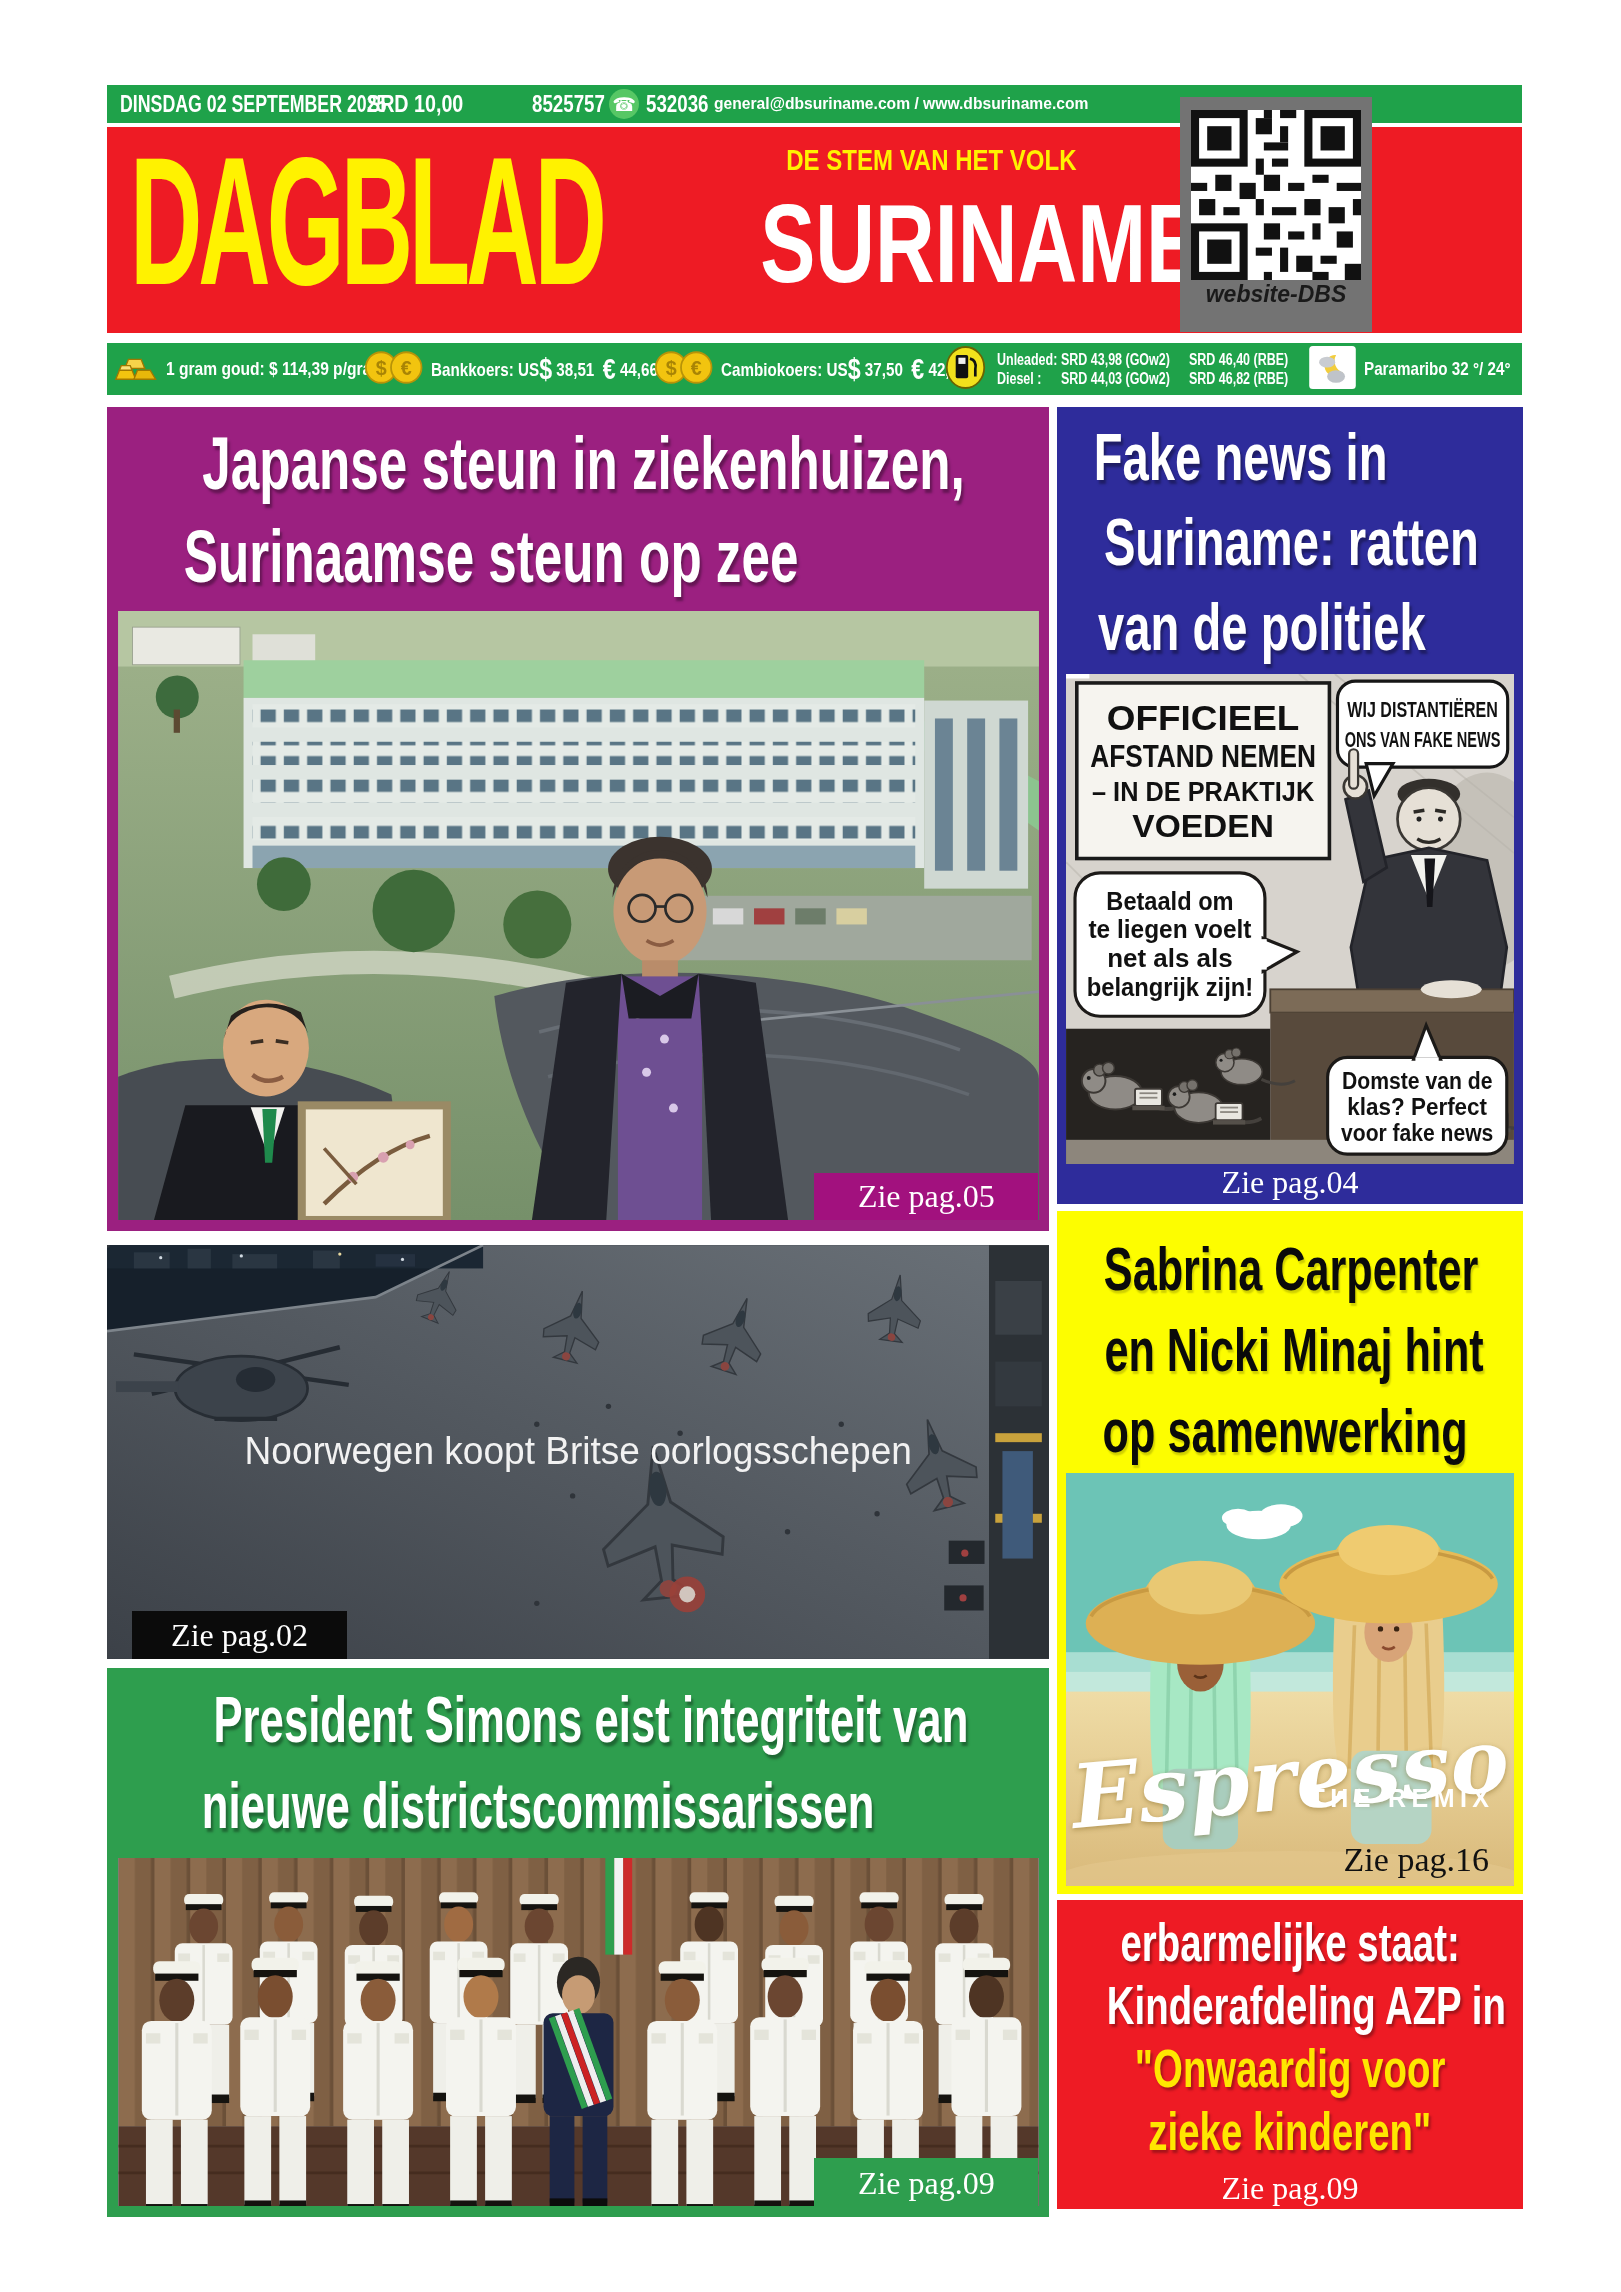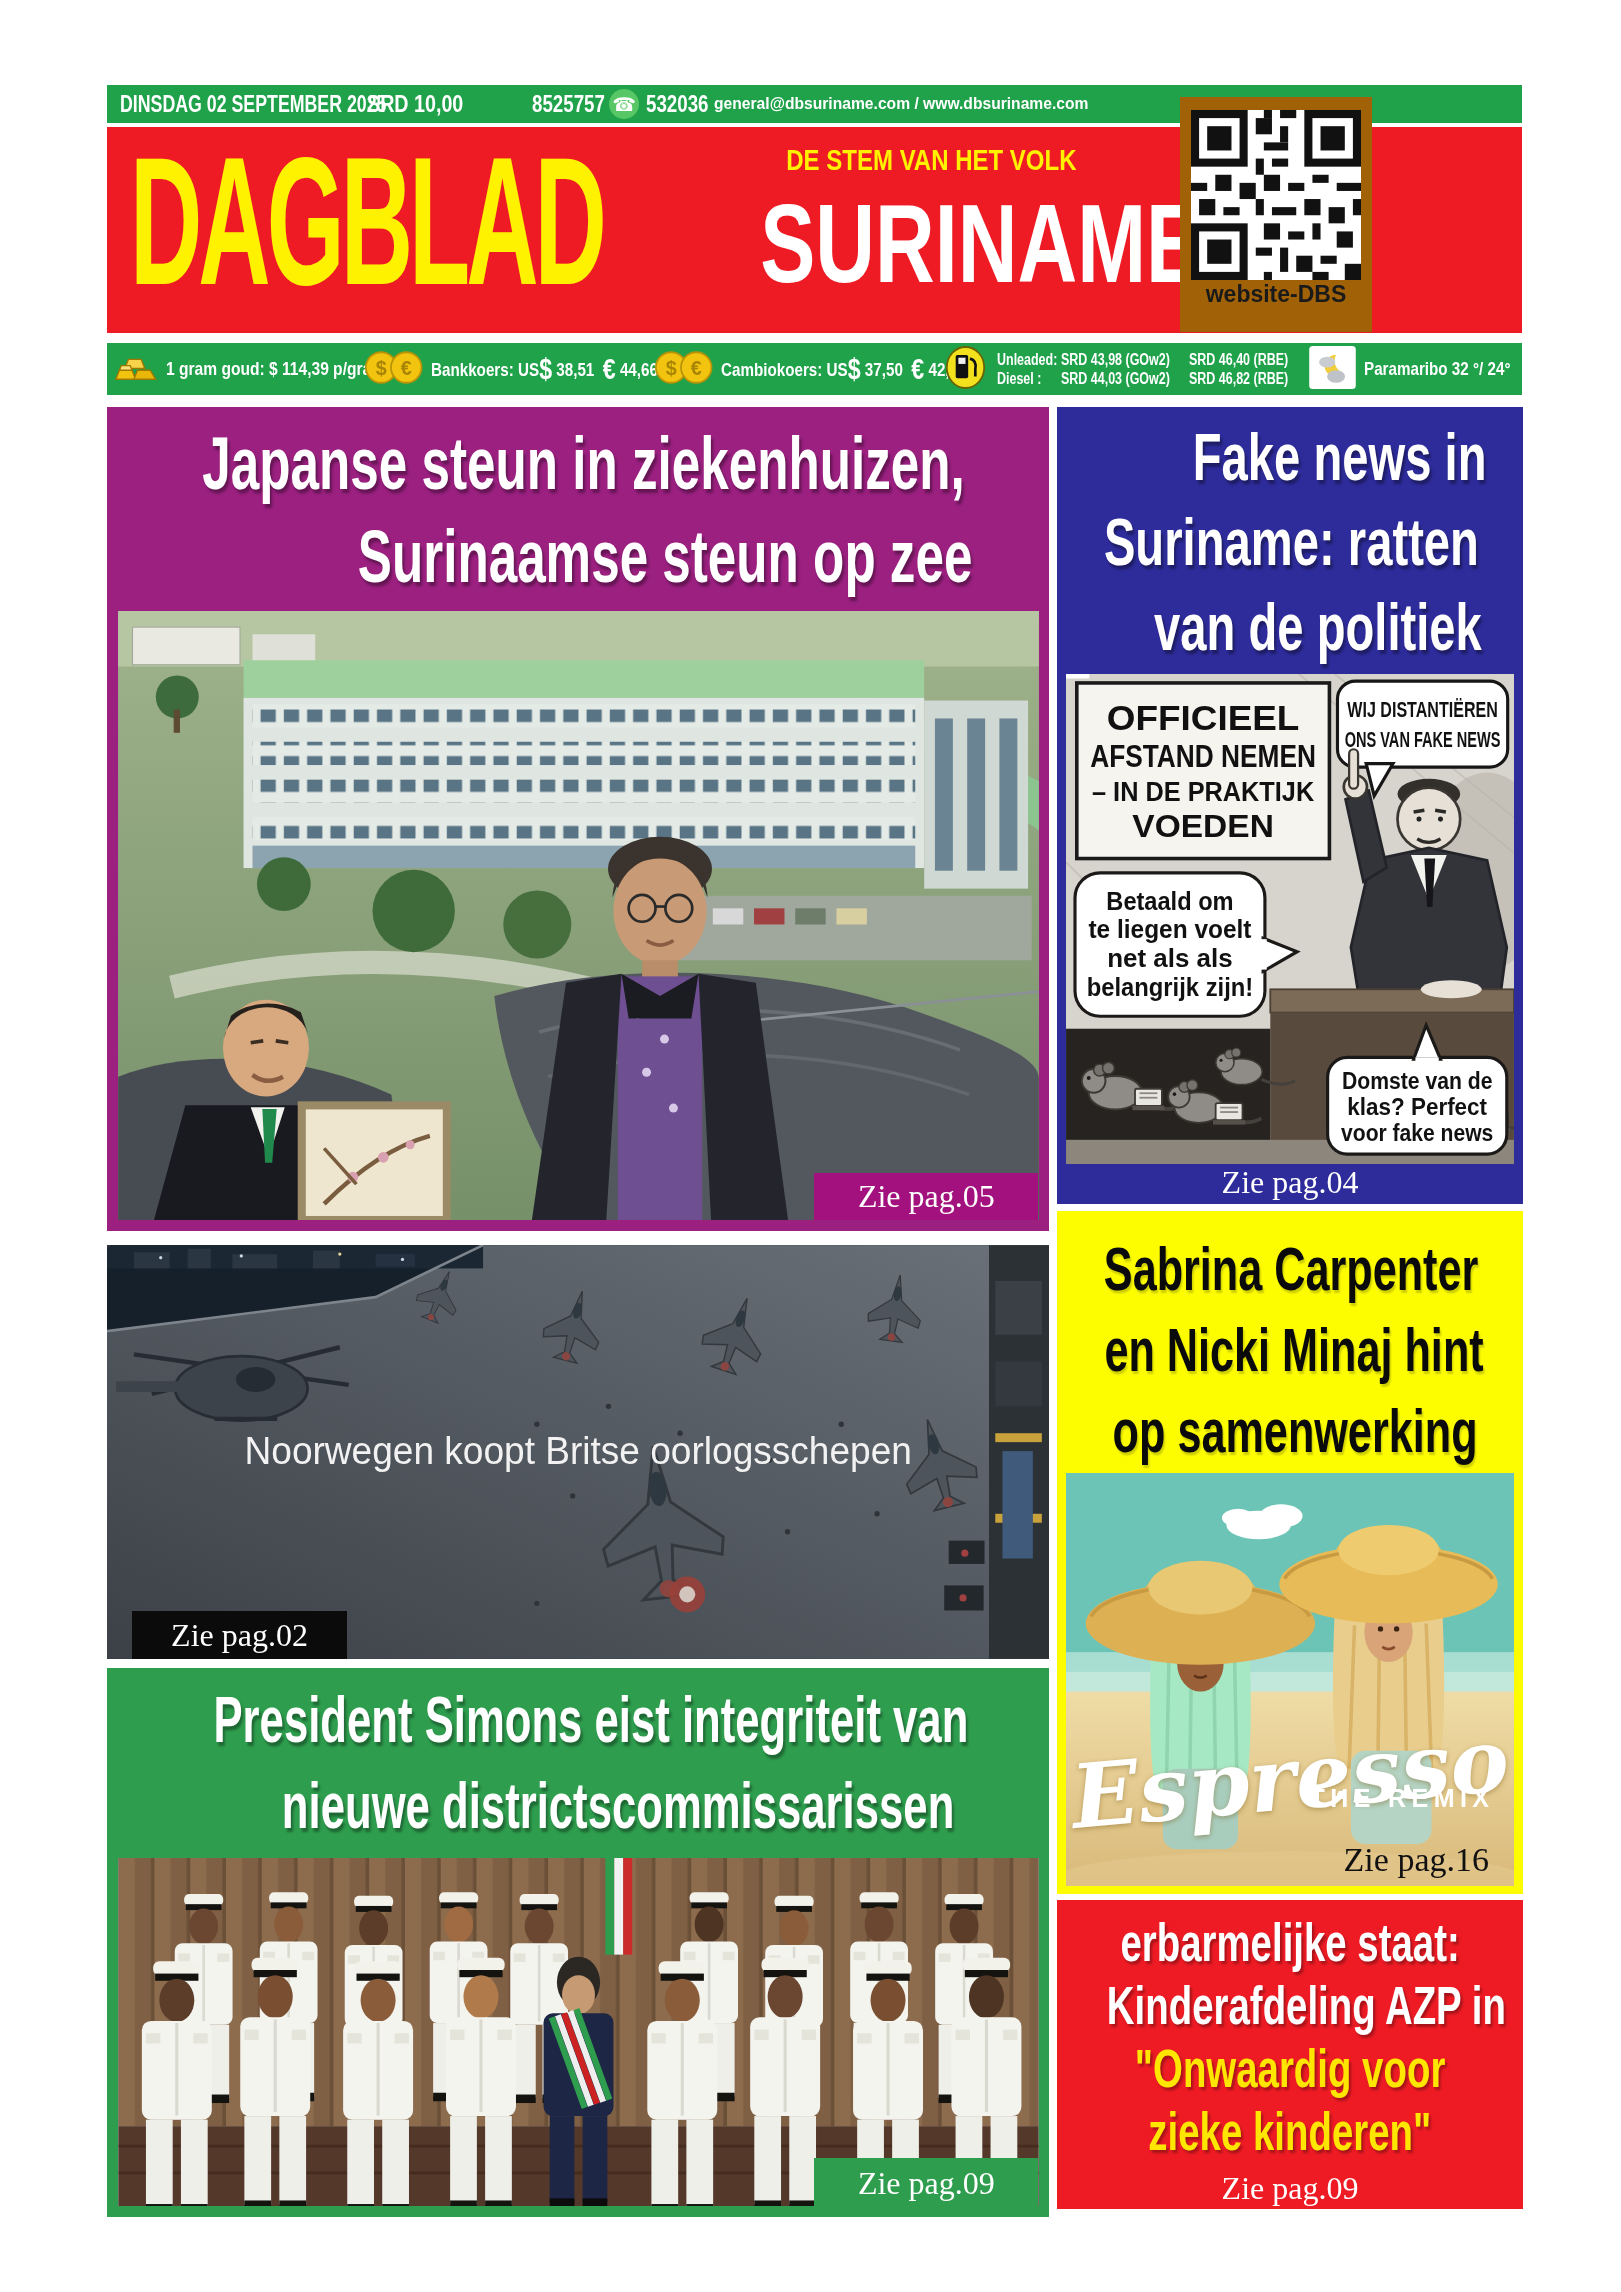--- a/index.html
+++ b/index.html
@@ -10,30 +10,30 @@
   .serif{font-family:Liberation Serif, serif;}
   .flexc{display:flex;align-items:center;justify-content:center;}
   
   .topbar{left:107px;top:85px;width:1415px;height:38px;background:#1FA24A;color:#fff;}
   .topbar .it{position:absolute;top:50%;transform:translateY(-50%);}
   
   .masthead{left:107px;top:127px;width:1415px;height:206px;background:#EE1B24;}
   .mh-title{position:absolute;left:23px;top:-10.7px;color:#FFF200;font-weight:bold;font-size:179px;letter-spacing:-7.2px;}
   .mh-tag{position:absolute;left:591px;top:16px;width:466px;text-align:center;color:#FFF200;font-weight:bold;font-size:30px;}
   .mh-sub{position:absolute;left:591px;top:56px;width:466px;color:#ffffff;font-weight:bold;font-size:106px;}
-  .qrbox{position:absolute;left:1073px;top:-30px;width:192px;height:235px;background:#a16207;display:flex;flex-direction:column;align-items:center;z-index:5;}
+  .qrbox{position:absolute;left:1073px;top:-30px;width:192px;height:235px;background:#737373;display:flex;flex-direction:column;align-items:center;z-index:5;font-style:italic;}
   .qrcap{font-weight:bold;font-size:23px;color:#1a1a1a;margin-top:1.8px;}
   
   .infobar{left:107px;top:343px;width:1415px;height:52px;background:#1FA24A;color:#fff;}
   .ib{position:absolute;top:50%;transform:translateY(-50%);}
   .ibt{font-size:19px;font-weight:bold;}
   .bigsym{font-size:29px;font-weight:bold;vertical-align:-2.7px;}
   .fuel2{font-size:16px;font-weight:bold;line-height:19px;}
   
-  .hl{font-weight:bold;color:#fff;text-align:right;text-shadow:2.7px 3.6px 2.7px rgba(0,0,0,.35);}
+  .hl{font-weight:bold;color:#fff;text-align:left;text-shadow:2.7px 3.6px 2.7px rgba(0,0,0,.35);}
   .panel-purple{left:107px;top:407px;width:942px;height:824px;background:#9B2080;}
   .panel-blue{left:1057px;top:407px;width:466px;height:797px;background:#2E2C9B;}
   .panel-green{left:107px;top:1668px;width:942px;height:549px;background:#2E9E4E;}
   .panel-yellow{left:1057px;top:1211px;width:466px;height:683px;background:#FDFD00;}
   .panel-red{left:1057px;top:1900px;width:466px;height:309px;background:#EE1B24;}
   .photo{position:absolute;overflow:hidden;background:#888;}
   .cap-box{position:absolute;color:#fff;font-family:"Liberation Serif",serif;font-size:32px;display:flex;align-items:center;justify-content:center;z-index:4;}
   .navyphoto{left:107px;top:1245px;width:942px;height:414px;background:#2a3138;overflow:hidden;}
   .navy-ov{position:absolute;left:0;right:0;top:184px;text-align:center;color:#f2f2f2;font-size:39px;}
   .esp{position:absolute;left:0;right:0;bottom:56px;text-align:center;color:#fff;

